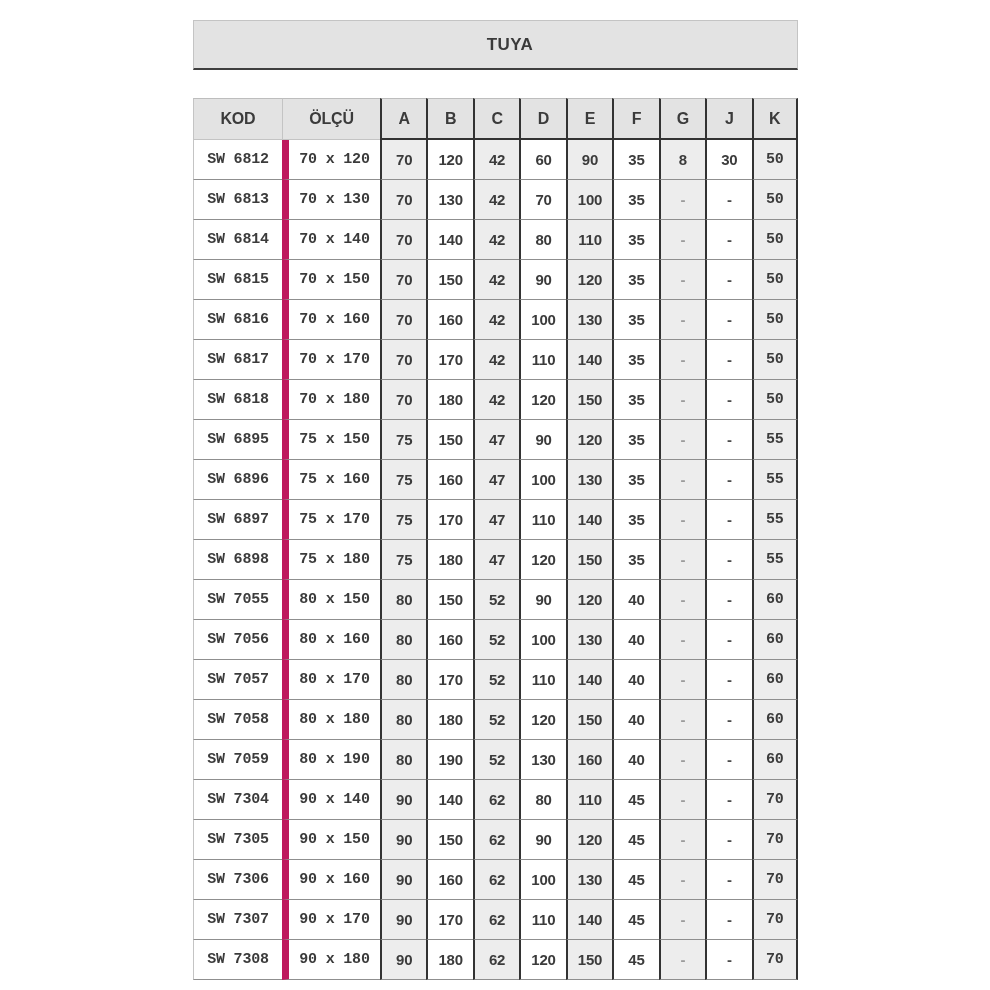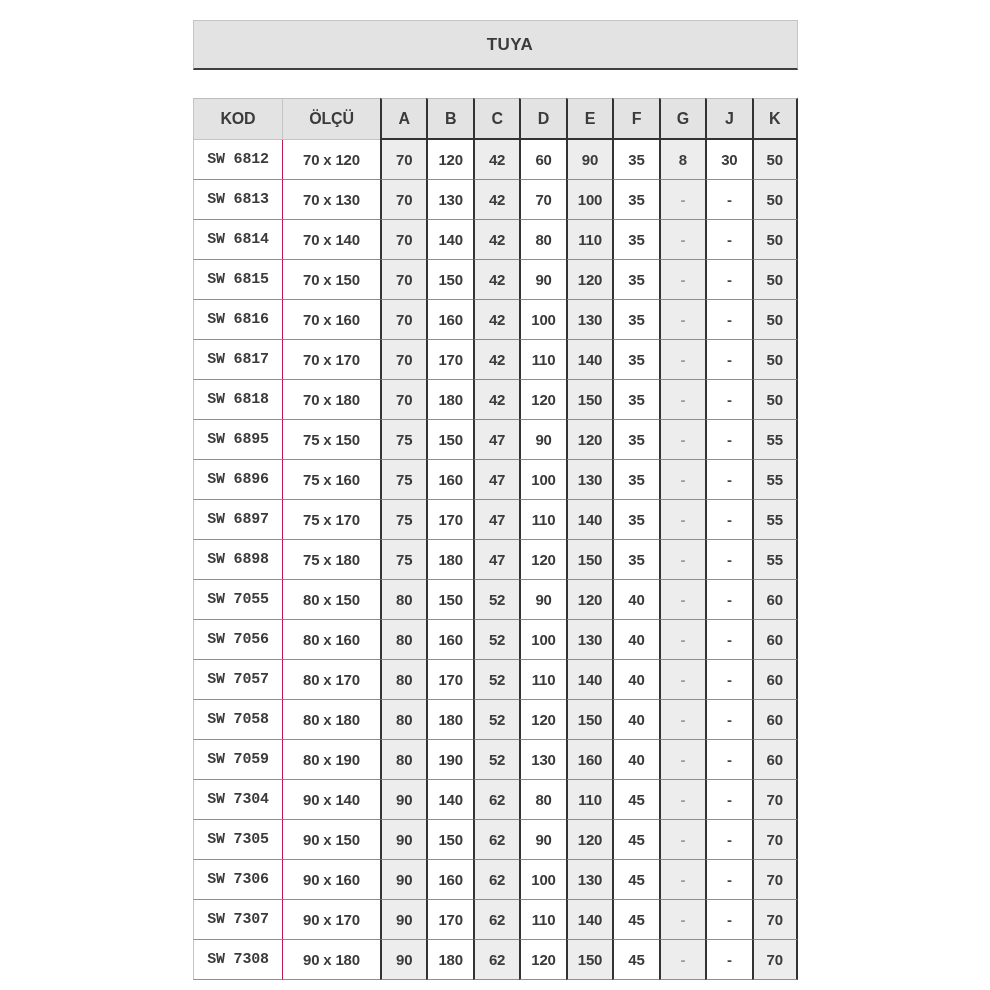--- a/index.html
+++ b/index.html
@@ -70,23 +70,23 @@
   }
   .cell.head.last { border-right: 2px solid var(--dark); }
   
   .cell.body {
     height: 40px;
     background: #ffffff;
     border-bottom: 1px solid var(--rowline);
     font-size: 15px;
   }
   .cell.body.c-kod { border-left: 1px solid var(--light); font-family: Liberation Mono, monospace; }
-  .cell.body.c-olcu { border-left: 1px solid #be185d; }
+  .cell.body.c-olcu { border-left: 7px solid #be185d; font-family: Liberation Mono, monospace; }
   .cell.body.c-dim { border-left: 2px solid var(--dark); }
-  .cell.body.last { border-right: 2px solid var(--dark); }
+  .cell.body.last { border-right: 2px solid var(--dark); font-family: Liberation Mono, monospace; }
   .cell.body.shaded { background: var(--shade); }
   .cell.body.dash { color: #4a4a4a; }
   .cell.body.dash.shaded { color: #9b9b9b; }
 </style>
 </head>
 <body>
 
 <div class="band">
   <span>TUYA</span>
 </div>

